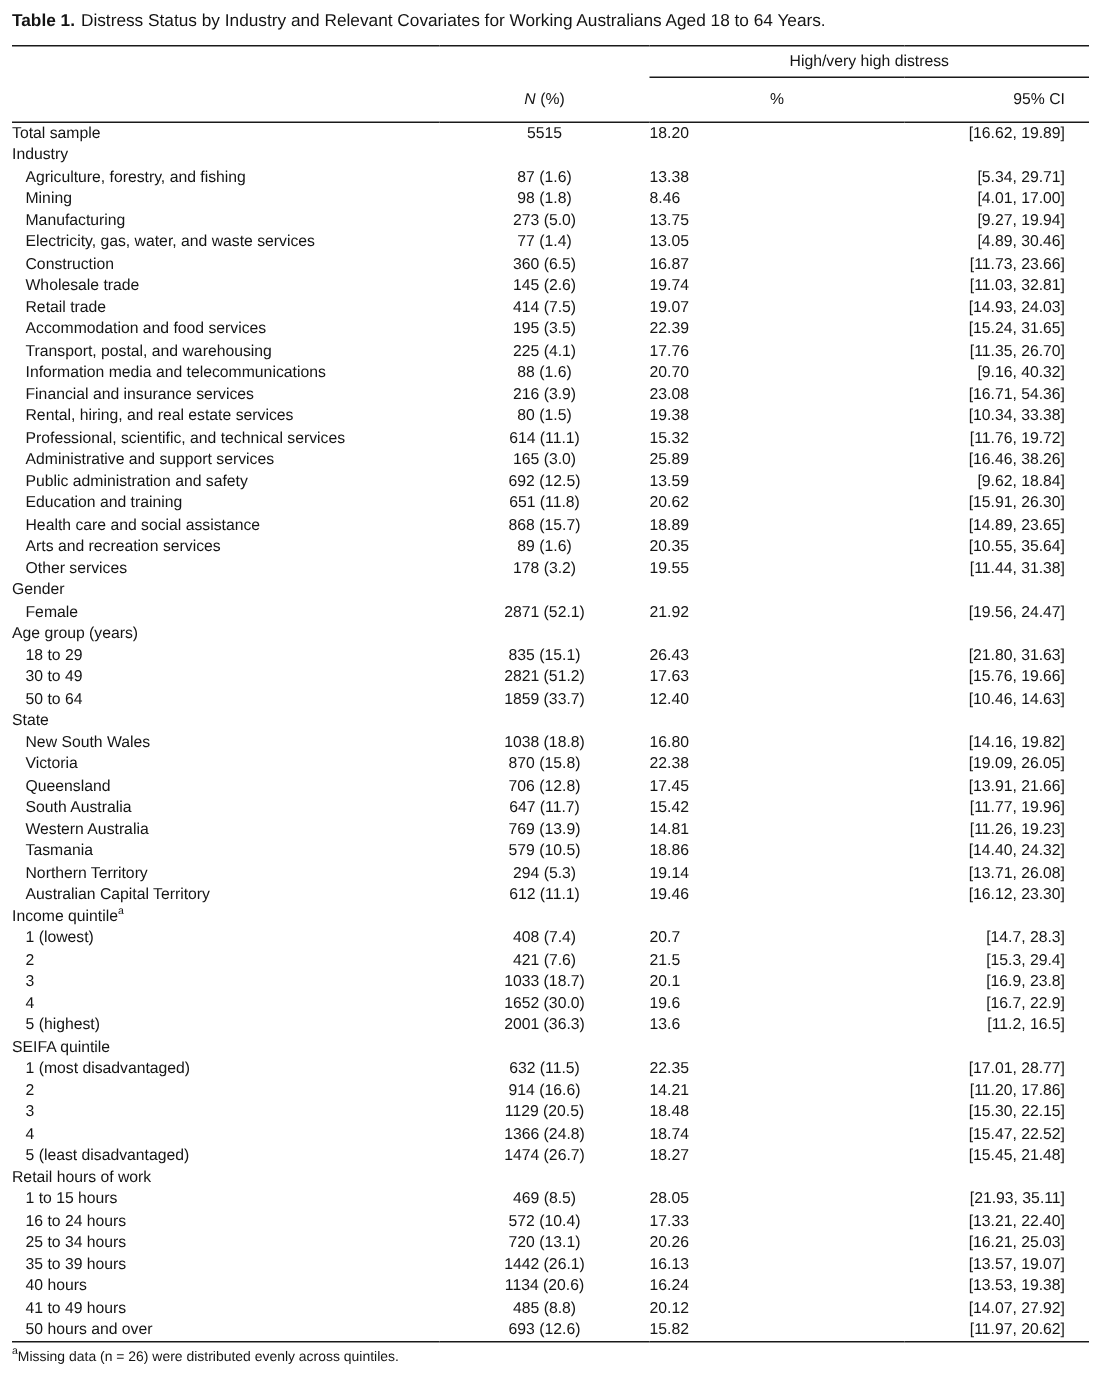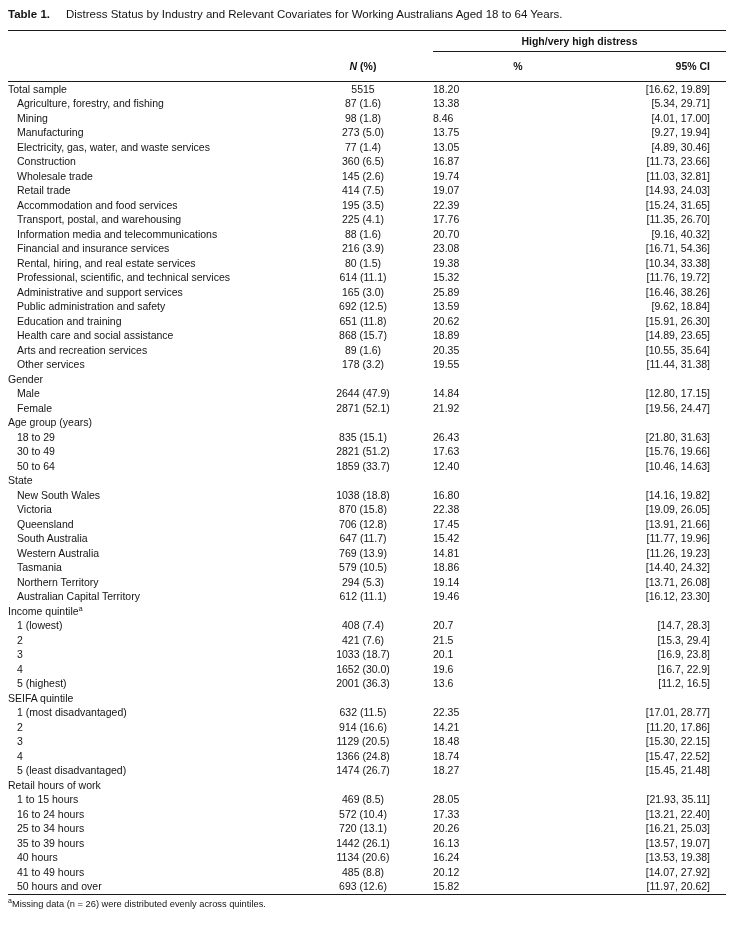--- a/index.html
+++ b/index.html
@@ -2,24 +2,24 @@
 <html><head>
 <meta charset="utf-8">
 <style>
   html,body{margin:0;padding:0}
   body{
     width:734px;height:928px;background:#ffffff;color:#141414;
     font-family:"Liberation Sans","DejaVu Sans",sans-serif;overflow:hidden;
   }
   .page{padding:7px 8px 0 8px}
   .table-title{font-size:11.5px;line-height:1.35;margin:0 0 7px 0}
-  .table-title .t-label{font-weight:700;margin-right:16px}
+  .table-title .t-label{font-weight:700;margin-right:4px}
   table{width:718px;table-layout:fixed;border-collapse:collapse;border-bottom:1px solid #1a1a1a;font-size:10.5px}
   col.c1{width:285px}col.c2{width:140px}col.c3{width:170px}col.c4{width:123px}
-  thead th{font-weight:700;padding:0;font-size:10.5px}
+  thead th{font-weight:400;padding:0;font-size:10.5px}
   tr.span-row th{border-top:1px solid #1a1a1a;height:20px}
   tr.span-row th.span-header{border-bottom:1px solid #1a1a1a;text-align:center;vertical-align:middle}
   tr.colhead-row th{border-bottom:1px solid #1a1a1a;height:29px;vertical-align:middle}
   th.h-n{text-align:center}
   th.h-pct{text-align:center}
   th.h-ci{text-align:right;padding-right:16px}
   tbody td{height:14.5px;padding:0;vertical-align:middle;line-height:1;white-space:nowrap;overflow:hidden}
   td.c-label{text-align:left}
   td.c-label.indent{padding-left:9px}
   .bold{font-weight:400}
@@ -56,20 +56,26 @@
       </tr>
     </thead>
     <tbody>
         <tr>
           <td class="c-label bold">Total sample</td>
           <td class="c-n">5515</td>
           <td class="c-pct">18.20</td>
           <td class="c-ci">[16.62, 19.89]</td>
         </tr>
         <tr>
+          <td class="c-label bold">Industry</td>
+          <td class="c-n"></td>
+          <td class="c-pct"></td>
+          <td class="c-ci"></td>
+        </tr>
+        <tr>
           <td class="c-label indent">Agriculture, forestry, and fishing</td>
           <td class="c-n">87 (1.6)</td>
           <td class="c-pct">13.38</td>
           <td class="c-ci">[5.34, 29.71]</td>
         </tr>
         <tr>
           <td class="c-label indent">Mining</td>
           <td class="c-n">98 (1.8)</td>
           <td class="c-pct">8.46</td>
           <td class="c-ci">[4.01, 17.00]</td>
@@ -176,26 +182,20 @@
           <td class="c-pct">19.55</td>
           <td class="c-ci">[11.44, 31.38]</td>
         </tr>
         <tr>
           <td class="c-label bold">Gender</td>
           <td class="c-n"></td>
           <td class="c-pct"></td>
           <td class="c-ci"></td>
         </tr>
         <tr>
-          <td class="c-label indent">Male</td>
-          <td class="c-n">2644 (47.9)</td>
-          <td class="c-pct">14.84</td>
-          <td class="c-ci">[12.80, 17.15]</td>
-        </tr>
-        <tr>
           <td class="c-label indent">Female</td>
           <td class="c-n">2871 (52.1)</td>
           <td class="c-pct">21.92</td>
           <td class="c-ci">[19.56, 24.47]</td>
         </tr>
         <tr>
           <td class="c-label bold">Age group (years)</td>
           <td class="c-n"></td>
           <td class="c-pct"></td>
           <td class="c-ci"></td>

